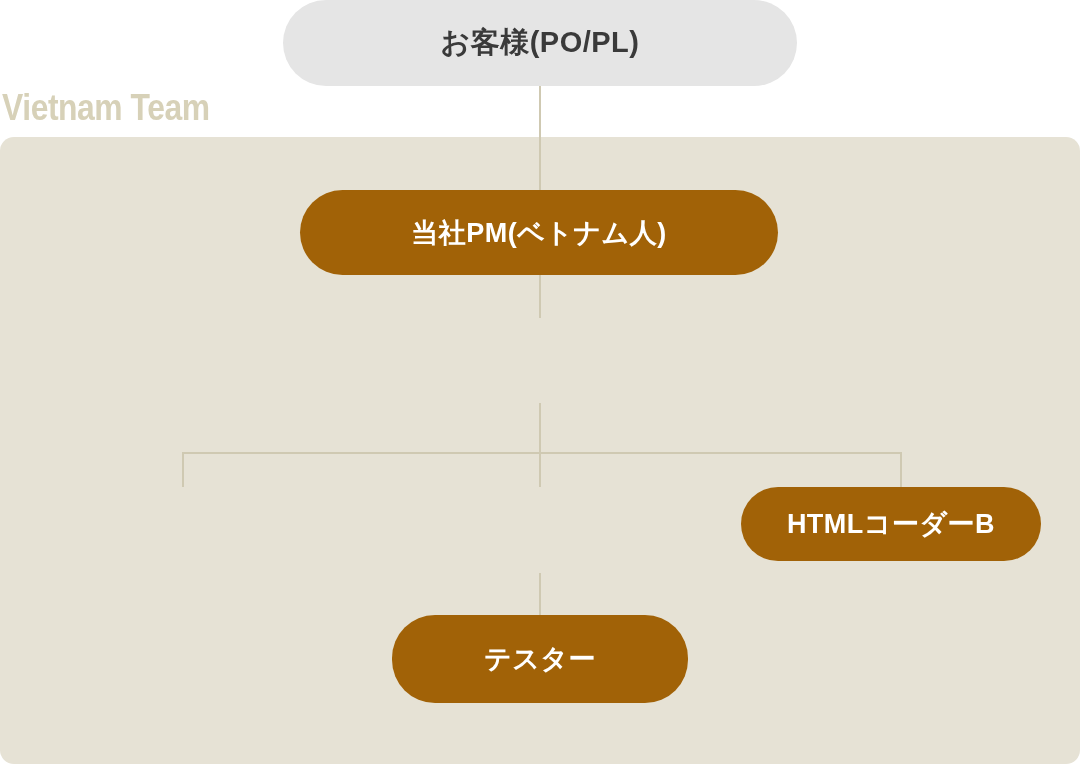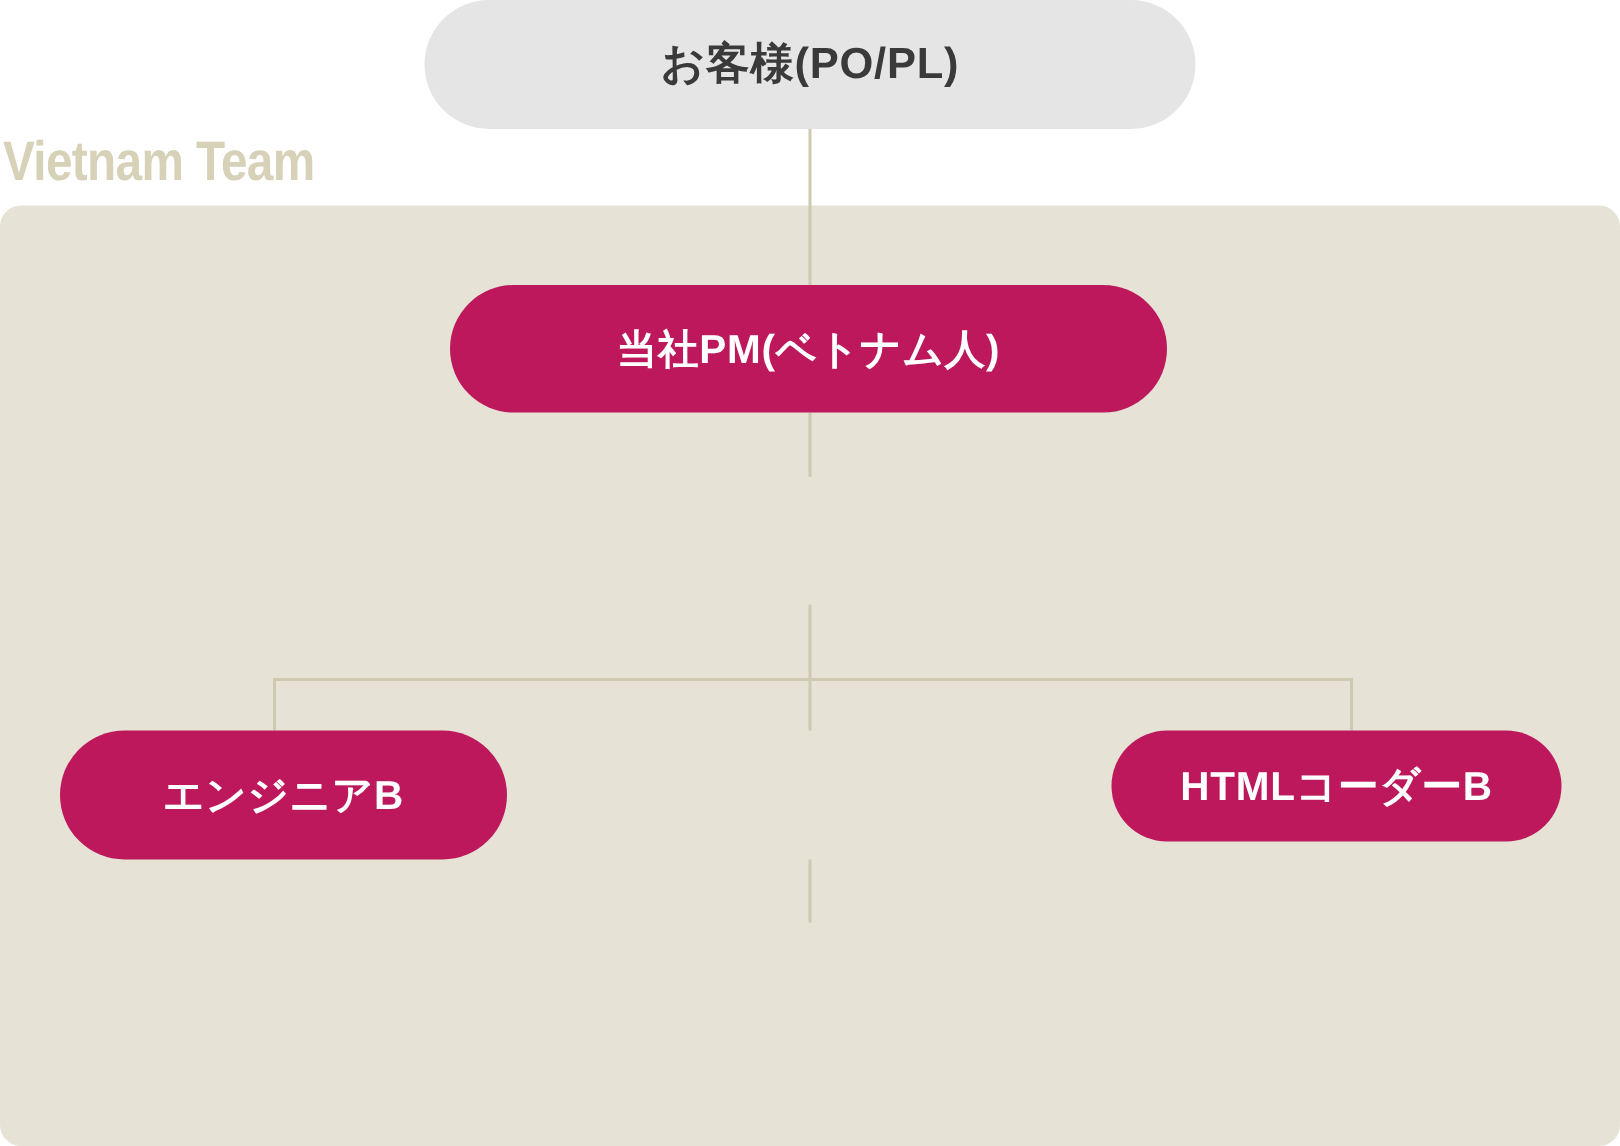--- a/index.html
+++ b/index.html
@@ -53,21 +53,21 @@
   .line-drop-left     { left: 182px; top: 452px; height: 35px; }
   .line-drop-right    { left: 900px; top: 452px; height: 35px; }
   .line-compengb-tester { left: 539px; top: 573px; height: 42px; }
   
   .node {
     position: absolute;
     display: flex;
     align-items: center;
     justify-content: center;
     border-radius: 43px;
-    background: #be185d;
+    background: #a16207;
     color: #ffffff;
     font-weight: bold;
     font-size: 27px;
     letter-spacing: 0.5px;
     white-space: nowrap;
     text-align: center;
   }
   .node-customer {
     left: 283px; top: 0; width: 514px; height: 86px;
     background: #e5e5e5;
@@ -96,19 +96,19 @@
   <div class="line h line-branch"></div>
   <div class="line v line-drop-left"></div>
   <div class="line v line-drop-right"></div>
   <div class="line v line-compengb-tester"></div>
 
   <div class="node node-customer">お客様(PO/PL)</div>
 
   <div class="node node-pm">当社PM(ベトナム人)</div>
 
 
-  <div class="node node-engb">エンジニアB</div>
 
 
   <div class="node node-htmlcoderb">HTMLコーダーB</div>
 
+  <div class="node node-tester">テスター</div>
 
 </div>
 
 </body></html>

